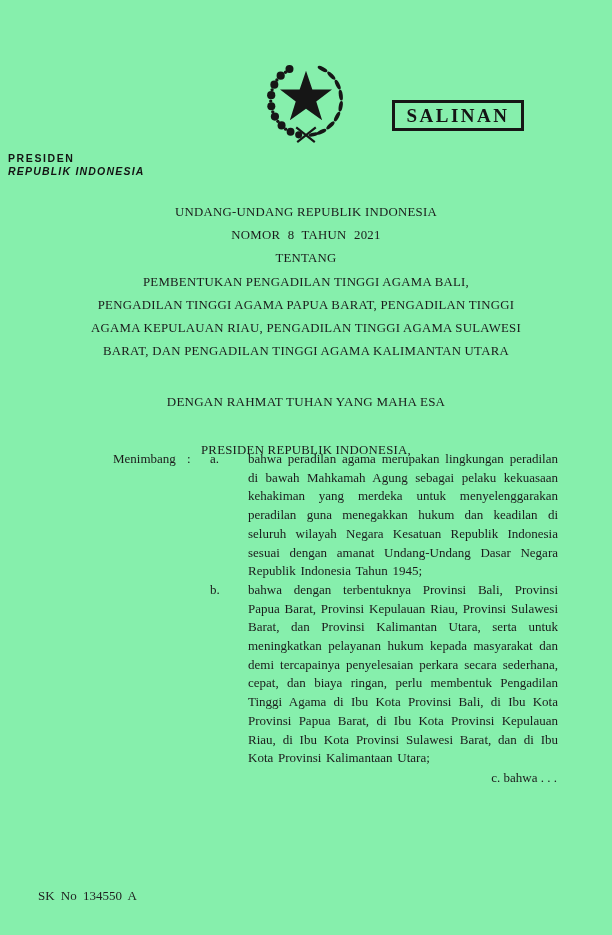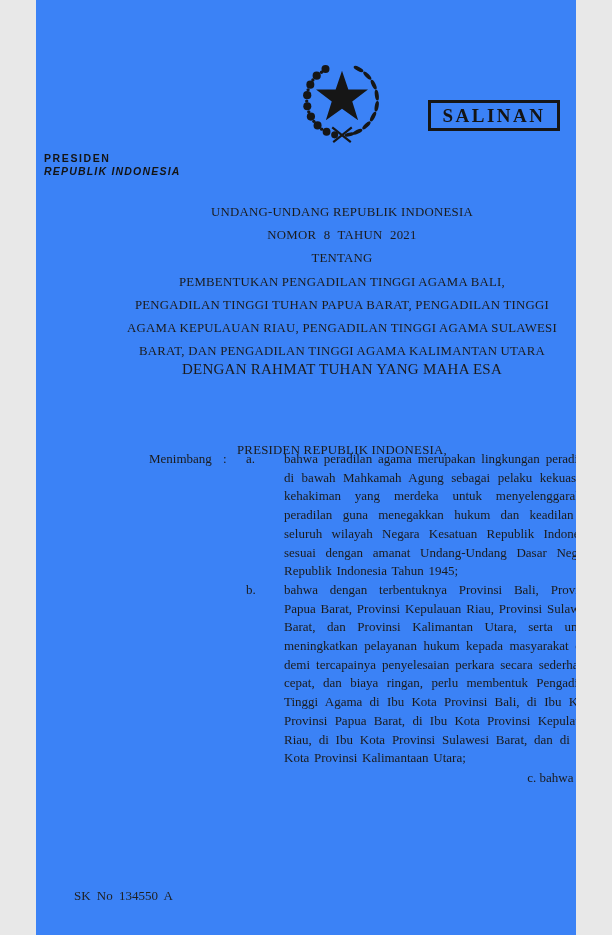--- a/index.html
+++ b/index.html
@@ -1,19 +1,19 @@
 <!DOCTYPE html>
 <html><head>
 <meta charset="utf-8">
 <style>
   html,body{margin:0;padding:0;background:#e8e8e8;}
   .page{
     position:relative;
-    width:540px;height:935px;
-    background:#3b82f6;
+    width:612px;height:935px;
+    background:#86efac;
     color:#1b1b1b;
     font-family:"Liberation Serif", serif;
     margin:0 auto;
     overflow:hidden;
   }
   
   .emblem{position:absolute;left:263px;top:60px;width:86px;height:86px;}
   .agency{
     position:absolute;left:0;top:152px;width:612px;
     text-align:left;
@@ -31,22 +31,22 @@
     color:#141414;
   }
   
   .title{
     position:absolute;left:6px;top:201px;width:600px;
     text-align:center;
     font-size:12.8px;line-height:23.2px;letter-spacing:0.25px;
   }
   .title-nomor{word-spacing:4px;}
   .motto{
-    position:absolute;left:6px;top:361px;width:600px;
-    text-align:center;font-size:15px;letter-spacing:0.25px;
+    position:absolute;left:6px;top:394px;width:600px;
+    text-align:center;font-size:13px;letter-spacing:0.25px;
   }
   .preamble{
     position:absolute;left:6px;top:420px;width:600px;
     text-align:center;font-size:12.8px;letter-spacing:0.25px;margin-top:23px;
   }
   
   .menimbang{
     position:absolute;left:78px;top:450px;width:446px;
     display:flex;
     font-size:13px;line-height:18.7px;
@@ -114,21 +114,21 @@
   <div class="agency">
     <div class="agency-l1">PRESIDEN</div>
     <div class="agency-l2">REPUBLIK INDONESIA</div>
   </div>
 
   <div class="title">
     <div>UNDANG-UNDANG REPUBLIK INDONESIA</div>
     <div class="title-nomor">NOMOR 8 TAHUN 2021</div>
     <div>TENTANG</div>
     <div>PEMBENTUKAN PENGADILAN TINGGI AGAMA BALI,</div>
-    <div>PENGADILAN TINGGI TUHAN PAPUA BARAT, PENGADILAN TINGGI</div>
+    <div>PENGADILAN TINGGI AGAMA PAPUA BARAT, PENGADILAN TINGGI</div>
     <div>AGAMA KEPULAUAN RIAU, PENGADILAN TINGGI AGAMA SULAWESI</div>
     <div>BARAT, DAN PENGADILAN TINGGI AGAMA KALIMANTAN UTARA</div>
   </div>
 
   <div class="motto">DENGAN RAHMAT TUHAN YANG MAHA ESA</div>
 
   <div class="preamble">PRESIDEN REPUBLIK INDONESIA,</div>
 
   <div class="menimbang">
     <div class="m-label">Menimbang</div>

